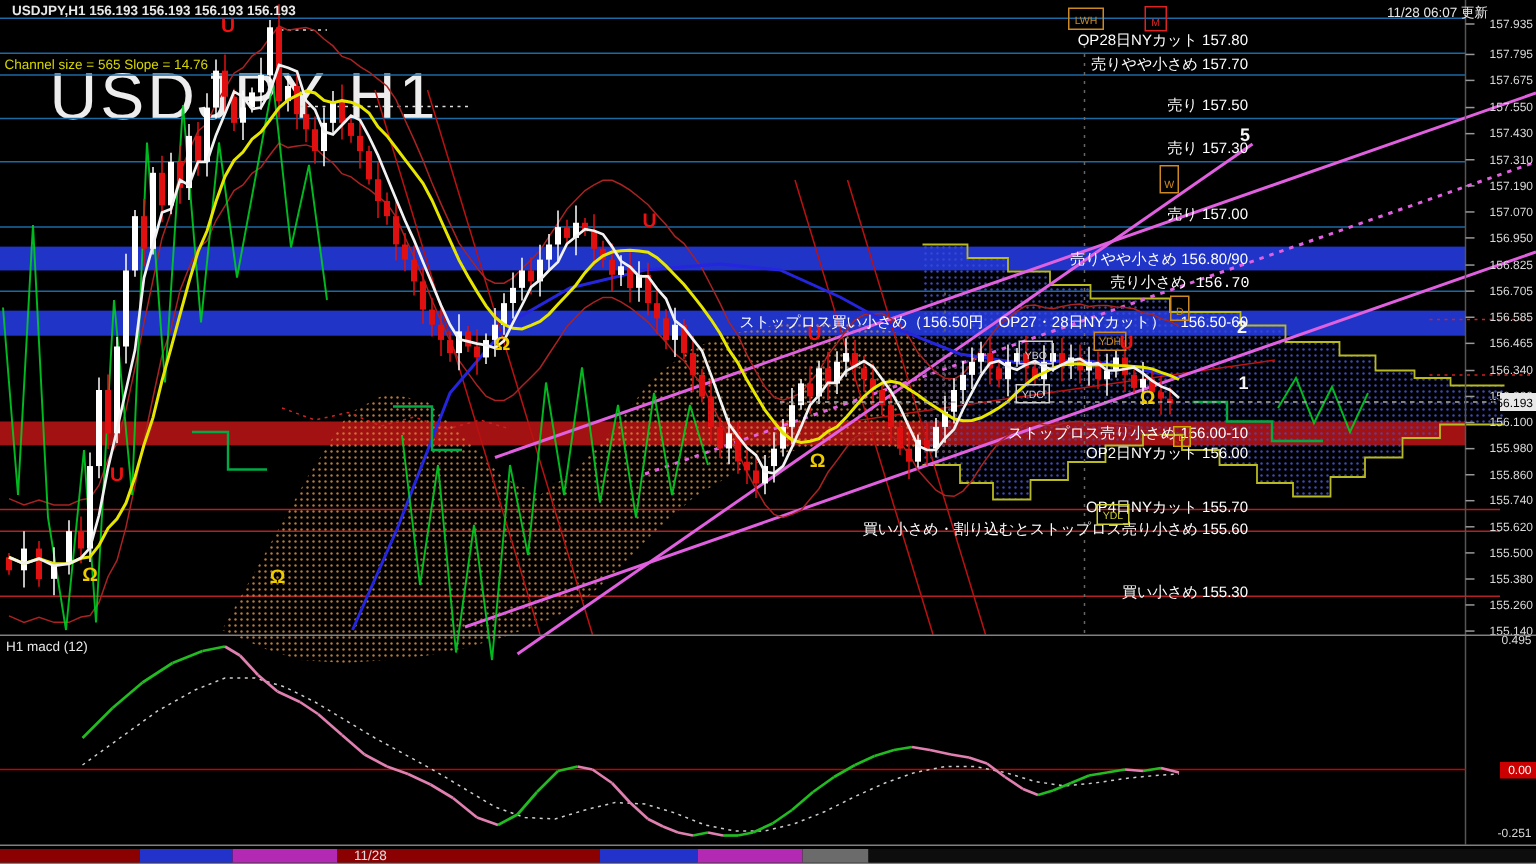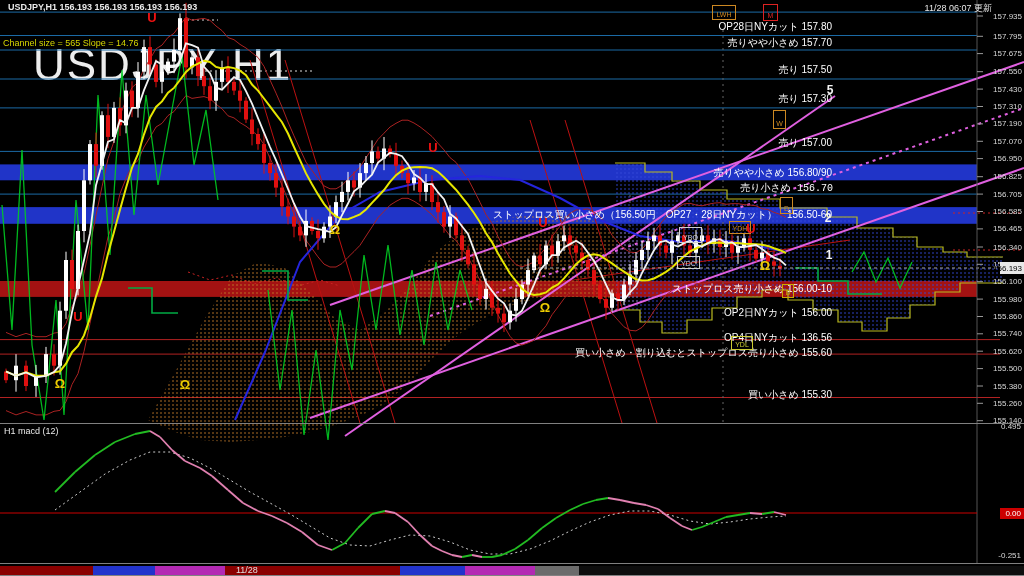--- a/index.html
+++ b/index.html
@@ -501,22 +501,22 @@
   <div id="overlays">
       <div class="txt anno" style="left: 832px; top: 27px; text-align: center;">OP28日NYカット 157.80</div>
       <div class="txt anno" style="left: 832px; top: 43px;">売りやや小さめ 157.70</div>
       <div class="txt anno" style="left: 832px; top: 70px;">売り 157.50</div>
       <div class="txt anno" style="left: 832px; top: 99px;">売り 157.30</div>
       <div class="txt anno" style="left: 832px; top: 143px;">売り 157.00</div>
       <div class="txt anno" style="left: 832px; top: 173px;">売りやや小さめ 156.80/90</div>
       <div class="txt anno" style="left: 833px; top: 188px; font-family: Liberation Mono, monospace;">売り小さめ 156.70</div>
       <div class="txt anno" style="left: 832px; top: 215px;">ストップロス買い小さめ（156.50円　OP27・28日NYカット）　156.50-60</div>
       <div class="txt anno" style="left: 832px; top: 289px;">ストップロス売り小さめ 156.00-10</div>
-      <div class="txt anno" style="left: 832px; top: 313px;">OP2日NYカット 156.00</div>
-      <div class="txt anno" style="left: 832px; top: 338px;">OP4日NYカット 136.56</div>
+      <div class="txt anno" style="left: 832px; top: 302px;">OP2日NYカット 156.00</div>
+      <div class="txt anno" style="left: 832px; top: 338px;">OP4日NYカット 155.70</div>
       <div class="txt anno" style="left: 832px; top: 353px;">買い小さめ・割り込むとストップロス売り小さめ 155.60</div>
       <div class="txt anno" style="left: 832px; top: 395px;">買い小さめ 155.30</div>
       <div class="lbox" style="left: 712px; top: 5px; width: 22px; height: 13px; border: 1px solid rgb(204, 136, 34); color: rgb(204, 136, 34);">LWH</div>
       <div class="lbox" style="left: 763px; top: 4px; width: 13px; height: 15px; border: 1px solid rgb(221, 34, 34); color: rgb(221, 34, 34);">M</div>
       <div class="lbox" style="left: 773px; top: 110px; width: 11px; height: 17px; border: 1px solid rgb(204, 136, 34); color: rgb(204, 136, 34);">W</div>
       <div class="lbox" style="left: 780px; top: 197px; width: 11px; height: 15px; border: 1px solid rgb(204, 136, 34); color: rgb(204, 136, 34);">D</div>
       <div class="lbox" style="left: 782px; top: 284px; width: 10px; height: 12px; border: 1px solid rgb(204, 170, 0); color: rgb(204, 170, 0);">D</div>
       <div class="lbox" style="left: 729px; top: 221px; width: 20px; height: 11px; border: 1px solid rgb(204, 136, 34); color: rgb(204, 136, 34);">YDH</div>
       <div class="lbox" style="left: 679px; top: 227px; width: 21px; height: 14px; border: 1px solid rgb(207, 207, 207); color: rgb(207, 207, 207);">YBO</div>
       <div class="lbox" style="left: 677px; top: 256px; width: 21px; height: 11px; border: 1px solid rgb(207, 207, 207); color: rgb(207, 207, 207);">YDC</div>

